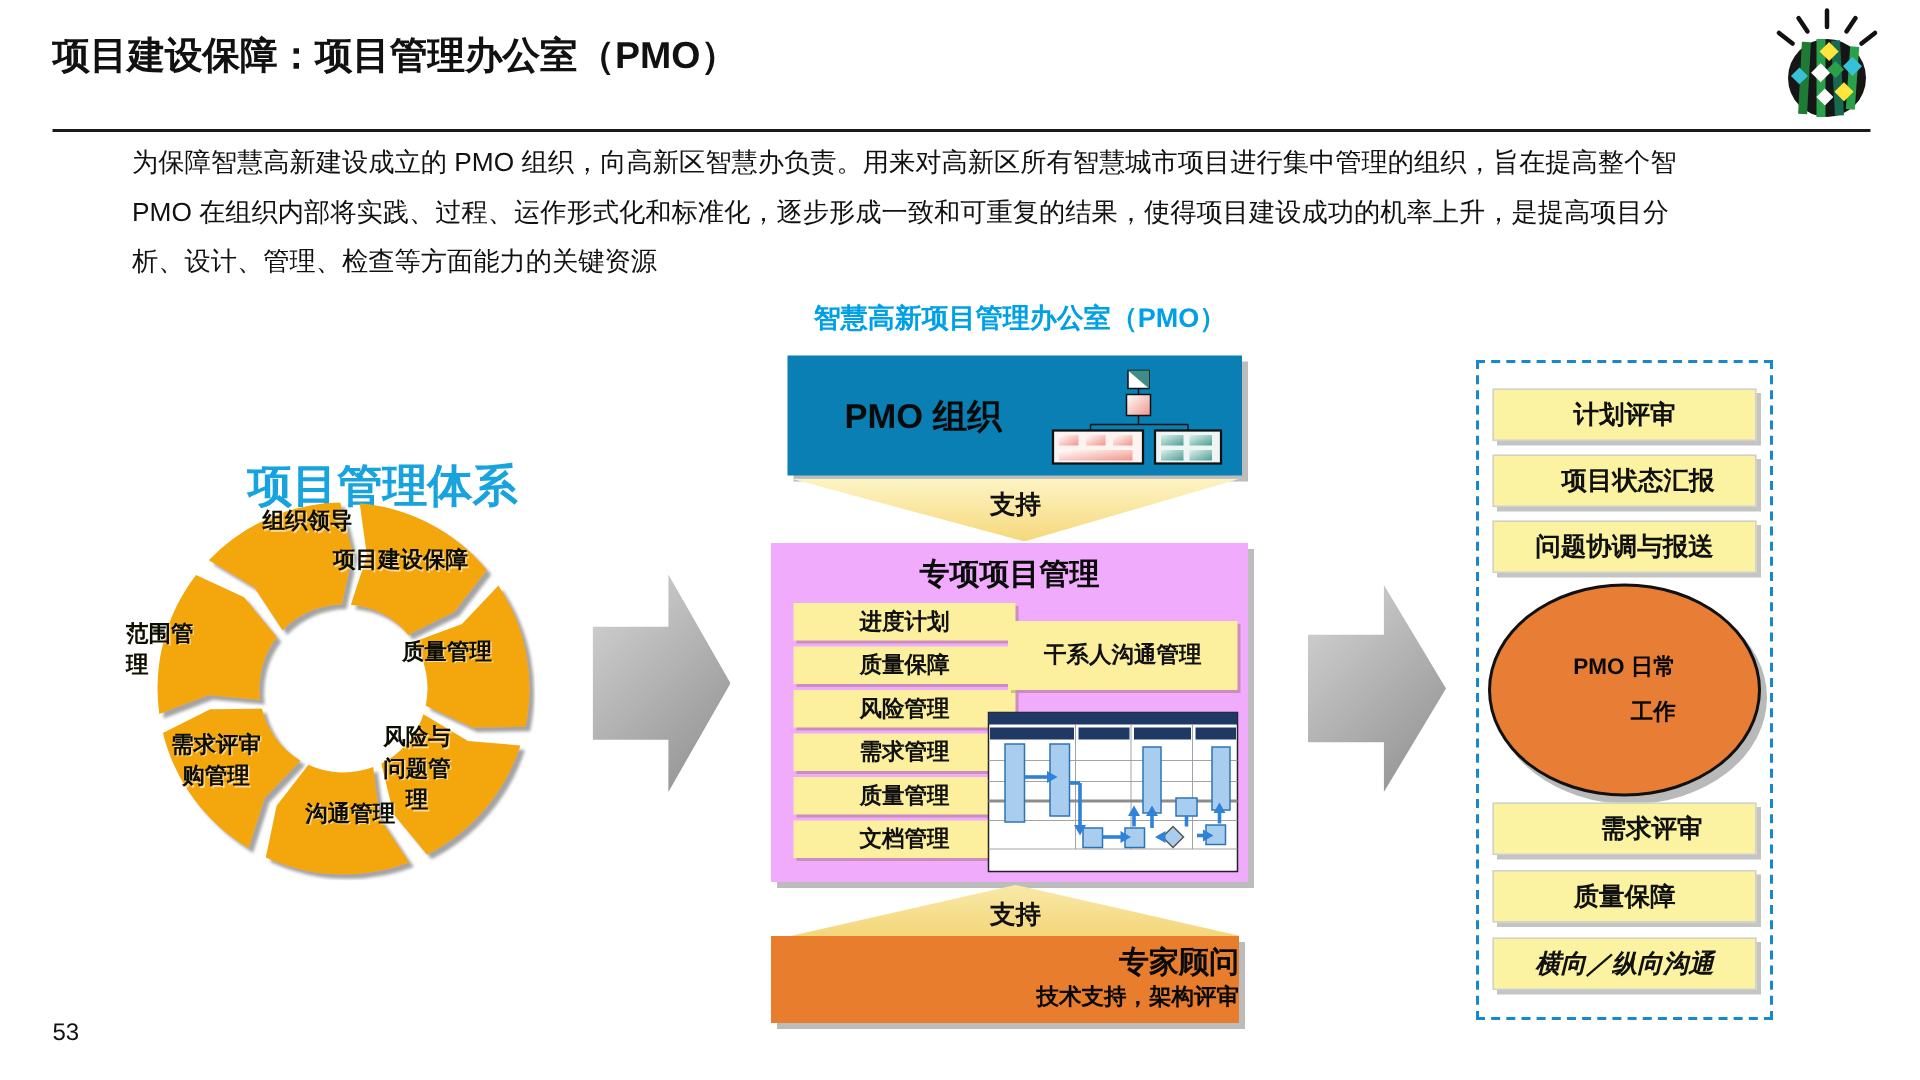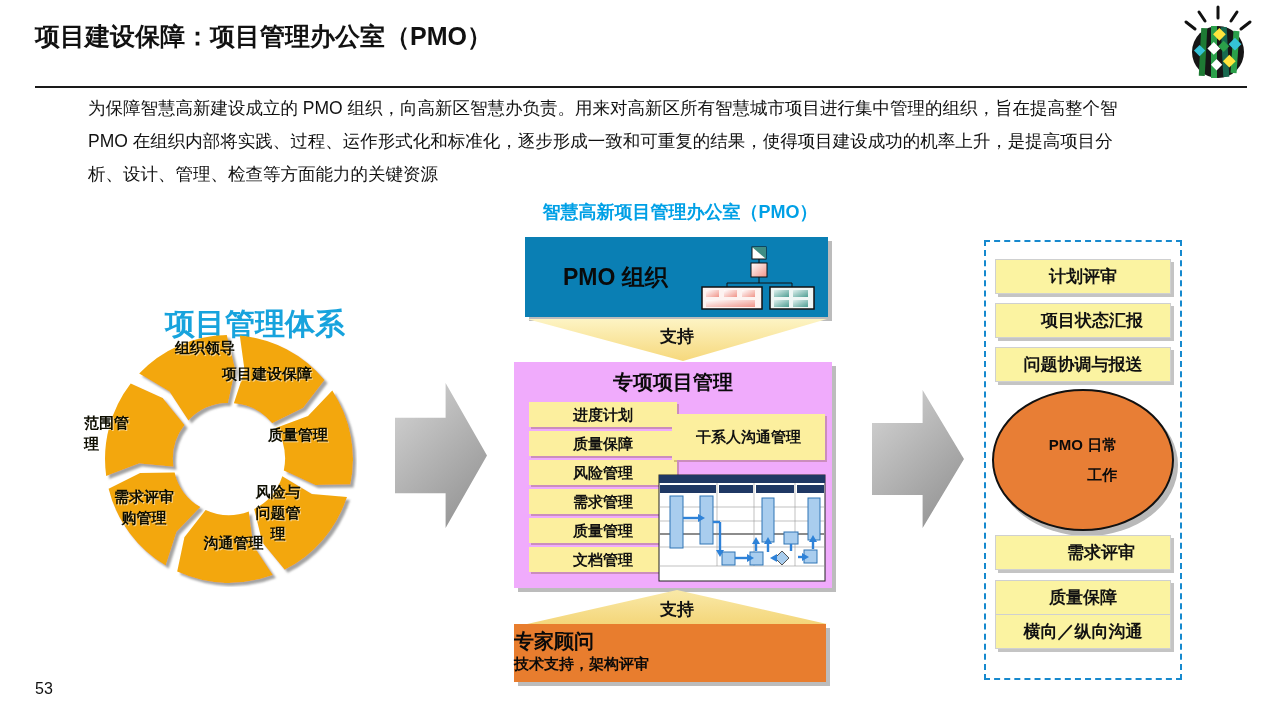--- a/index.html
+++ b/index.html
@@ -52,21 +52,21 @@
   .stakeholder-box { position:absolute; left:158px; top:52px; width:153px; height:46px;
     background:#fcef9e; font-size:15px; font-weight:bold; color:#111;
     text-align:center; line-height:46px; box-shadow:2px 2px 0 rgba(90,50,0,.25); }
   .flowchart { position:absolute; left:144px; top:112px; }
   .support-up { left:527px; top:590px; width:300px; height:34px;
     background:linear-gradient(180deg,#f9e9a8,#f4d67a);
     clip-path:polygon(50% 0,100% 100%,0 100%); }
   .support-up-lbl { left:527px; top:598px; width:300px; text-align:center;
     font-size:17px; font-weight:bold; color:#111; }
   .expert-box { left:514px; top:624px; width:312px; height:58px; background:#e87d2e;
-    box-shadow:4px 4px 0 #bcbcbc; text-align:left; color:#0a0a0a; }
+    box-shadow:4px 4px 0 #bcbcbc; text-align:right; color:#0a0a0a; }
   .expert-box .t1 { font-size:20px; font-weight:bold; margin-top:4px; }
   .expert-box .t2 { font-size:15px; font-weight:bold; }
 
   
   .right-panel { left:984px; top:240px; width:198px; height:440px;
     border:2px dashed #1689ce; background:#fff; }
   .r-item { position:absolute; left:9px; width:176px; height:35px; background:#fbf3a1;
     border:1px solid #cfd0d0; box-shadow:3px 3px 0 #c4c4c4;
     font-size:17px; font-weight:bold; color:#111; text-align:center; line-height:33px; }
   .r-ellipse { position:absolute; left:6px; top:147px; width:182px; height:142px;
@@ -254,16 +254,16 @@
 </div>
 
 <div class="abs right-panel">
   <div class="r-item" style="top:17px;">计划评审</div>
   <div class="r-item" style="top:61px;padding-left:18px;">项目状态汇报</div>
   <div class="r-item" style="top:105px;">问题协调与报送</div>
   <div class="r-ellipse">PMO 日常
 工作</div>
   <div class="r-item" style="top:293px;padding-left:36px;">需求评审</div>
   <div class="r-item" style="top:338px;">质量保障</div>
-  <div class="r-item" style="top:372px;">横向／纵向沟通</div>
+  <div class="r-item" style="top:383px;font-style:italic;">横向／纵向沟通</div>
 </div>
 
 <div class="abs page-num">53</div>
 
 </body></html>

